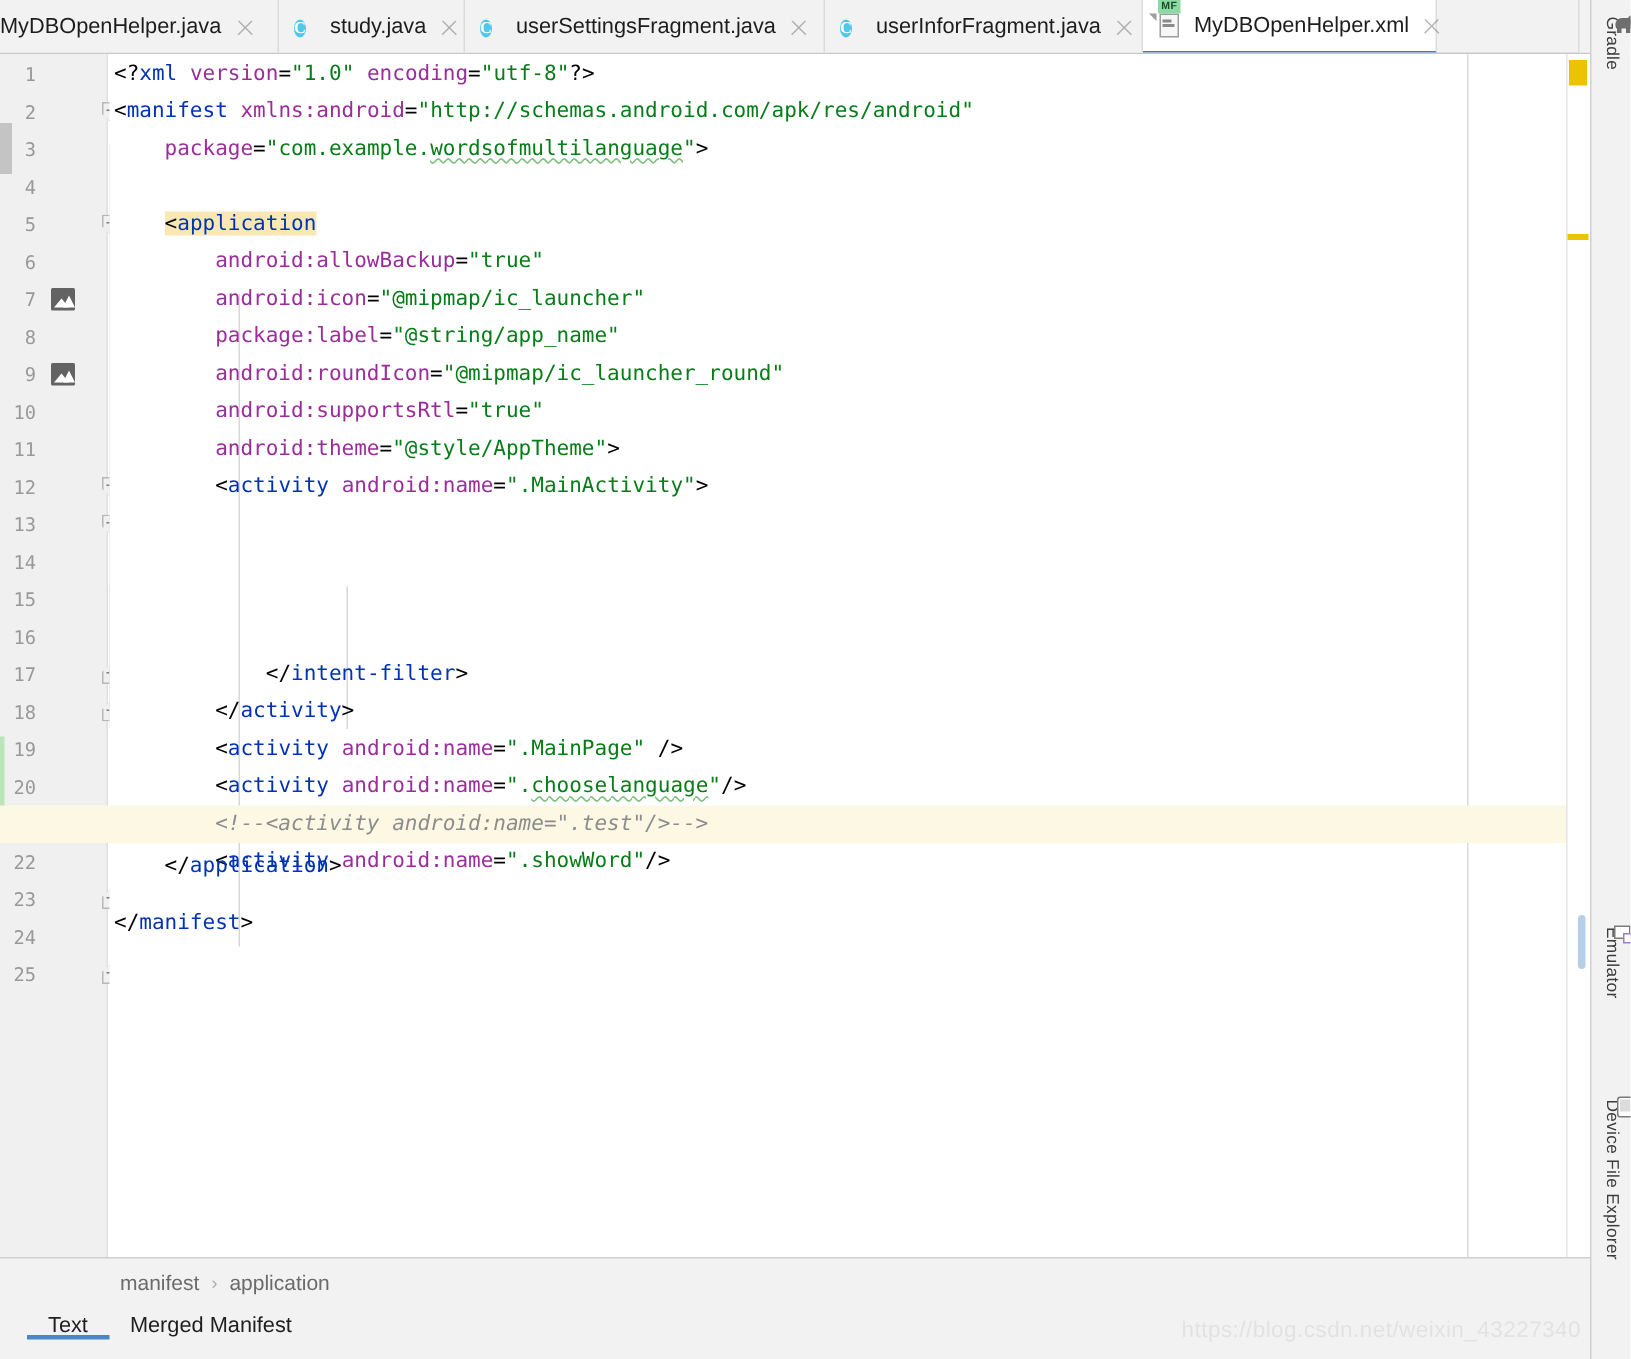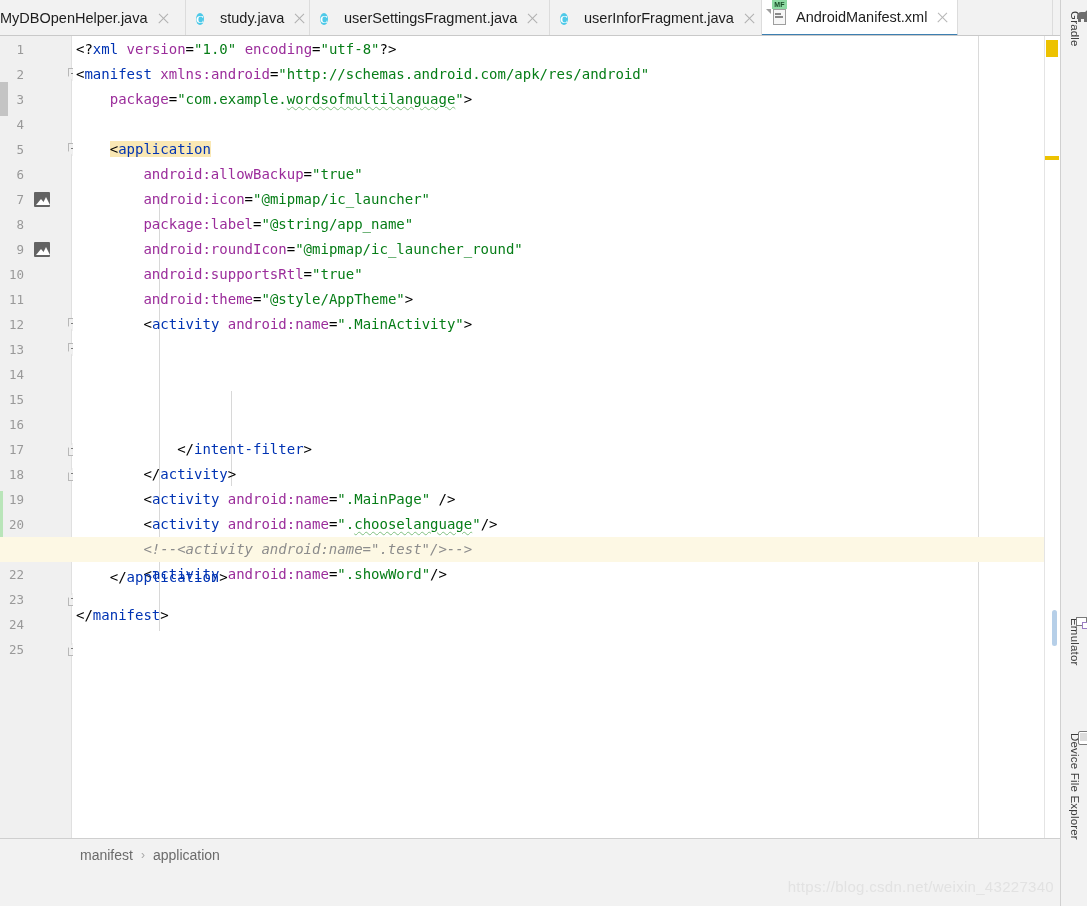--- a/index.html
+++ b/index.html
@@ -483,21 +483,21 @@
         <span class="tab-label">userSettingsFragment.java</span>
         <span class="tab-close"></span>
       </div>
       <div class="tab" style="width: 212px;">
         <span class="tab-icon"><span class="icon-class">C</span></span>
         <span class="tab-label">userInforFragment.java</span>
         <span class="tab-close"></span>
       </div>
       <div class="tab active" style="width: 196px;">
         <span class="tab-icon"><span class="icon-manifest"><span class="sheet"></span><span class="corner"></span><span class="bar1"></span><span class="bar2"></span><span class="mf">MF</span></span></span>
-        <span class="tab-label">AndroidManifest.xml</span>
+        <span class="tab-label">MyDBOpenHelper.xml</span>
         <span class="tab-close"></span>
       </div>
     </div>
   <div id="tab-overflow">
     <span class="chev-down"></span>
   </div>
 
   <div id="editor">
     <div id="left-strip">
       <div id="left-strip-thumb"></div>
@@ -617,16 +617,21 @@
         <span class="tw-label">Device File Explorer</span>
       </div>
     </div>
 
   <div id="bottom">
     <div id="breadcrumb">
         <span class="crumb">manifest</span>
         <span class="crumb-sep">›</span>
         <span class="crumb">application</span>
       </div>
+    <div id="editor-tabs">
+        <div id="etab-spacer"></div>
+        <div class="etab-wrap active"><span class="etab">Text</span></div>
+        <div class="etab-wrap"><span class="etab">Merged Manifest</span></div>
+      </div>
   </div>
 
   <div id="watermark">https://blog.csdn.net/weixin_43227340</div>
 </div>
 
 </body></html>

